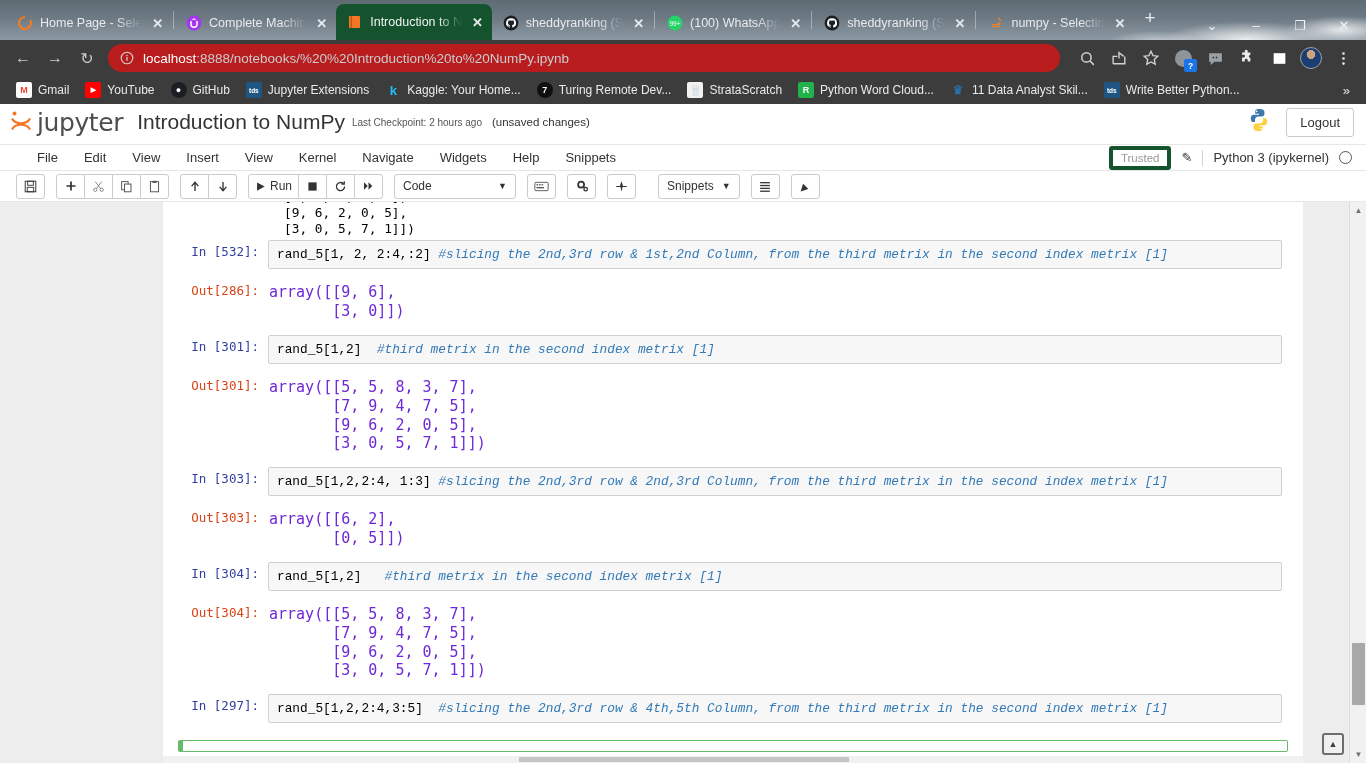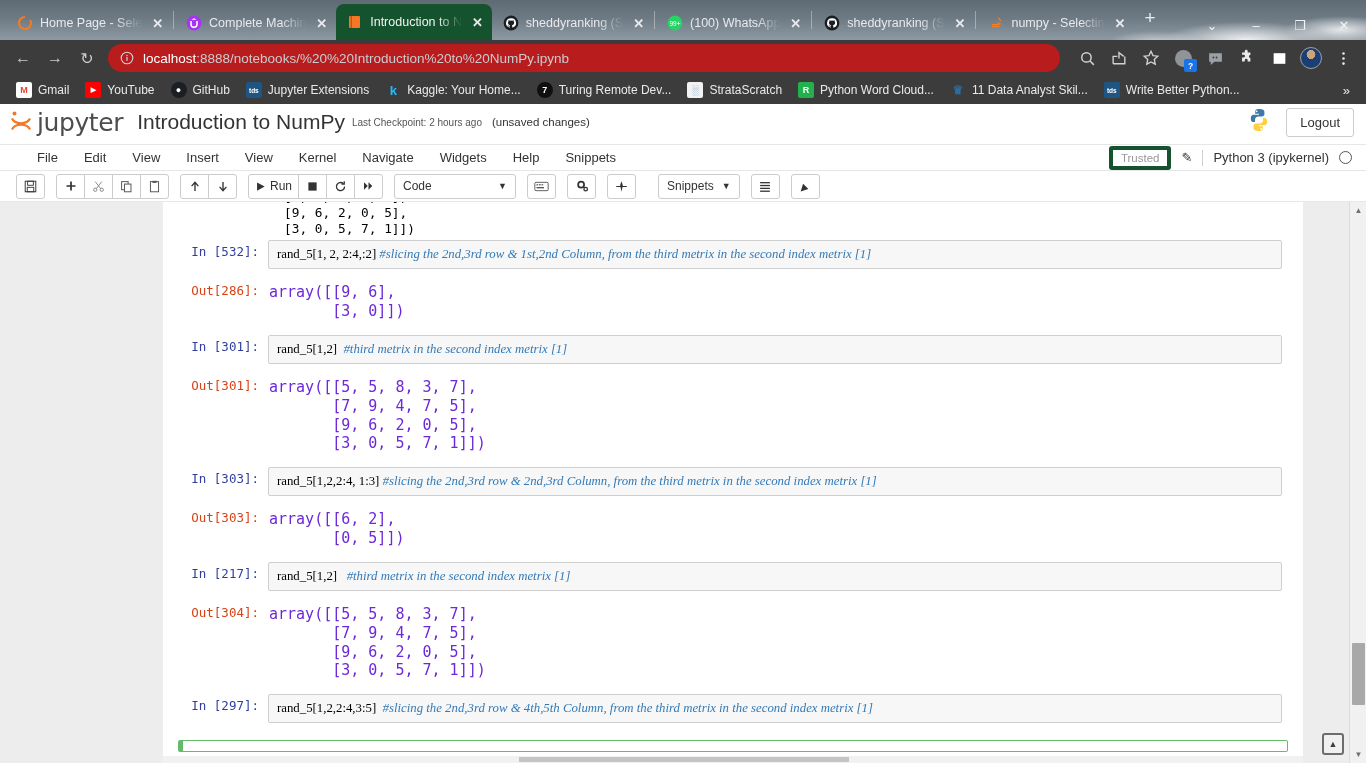--- a/index.html
+++ b/index.html
@@ -150,21 +150,21 @@
   .cell { display:flex; align-items:flex-start; padding:5px 5px; }
   .prompt {
     width:84px; flex:0 0 84px; text-align:right; padding-right:9px; padding-top:4px;
     font-family:"DejaVu Sans Mono", monospace; font-size:12.5px; line-height:1.3;
   }
   .prompt.in { color:#303f9f; }
   .prompt.out { color:#d84315; }
   .input-area {
     flex:1; background:#f7f7f7; border:1px solid #cfcfcf; border-radius:2px;
     padding:5px 12px 5px 8px;
-    font-family:Liberation Serif, serif; font-size:12.8px; line-height:1.35;
+    font-family:Liberation Mono, monospace; font-size:12.8px; line-height:1.35;
     color:#000; white-space:pre; overflow:hidden;
   }
   .out-area {
     flex:1; padding:4px 4px 4px 1px;
     font-family:"DejaVu Sans Mono", monospace; font-size:15px; line-height:1.25;
     color:#6d28d9; white-space:pre;
   }
   .tok-comment { color:#337ab7; font-style:italic; }
 
   .cell.selected {
@@ -607,21 +607,21 @@
         <div class="prompt in">In [303]:</div>
         <div class="input-area"><span>rand_5[1,2,2:4, 1:3] </span><span class="tok-comment">#slicing the 2nd,3rd row &amp; 2nd,3rd Column, from the third metrix in the second index metrix [1]</span></div>
       </div>
       <div class="cell">
         <div class="prompt out">Out[303]:</div>
         <div class="out-area">array([[6, 2],
        [0, 5]])</div>
       </div>
 
       <div class="cell">
-        <div class="prompt in">In [217]:</div>
+        <div class="prompt in">In [304]:</div>
         <div class="input-area"><span>rand_5[1,2]   </span><span class="tok-comment">#third metrix in the second index metrix [1]</span></div>
       </div>
       <div class="cell">
         <div class="prompt out">Out[304]:</div>
         <div class="out-area">array([[5, 5, 8, 3, 7],
        [7, 9, 4, 7, 5],
        [9, 6, 2, 0, 5],
        [3, 0, 5, 7, 1]])</div>
       </div>
 

